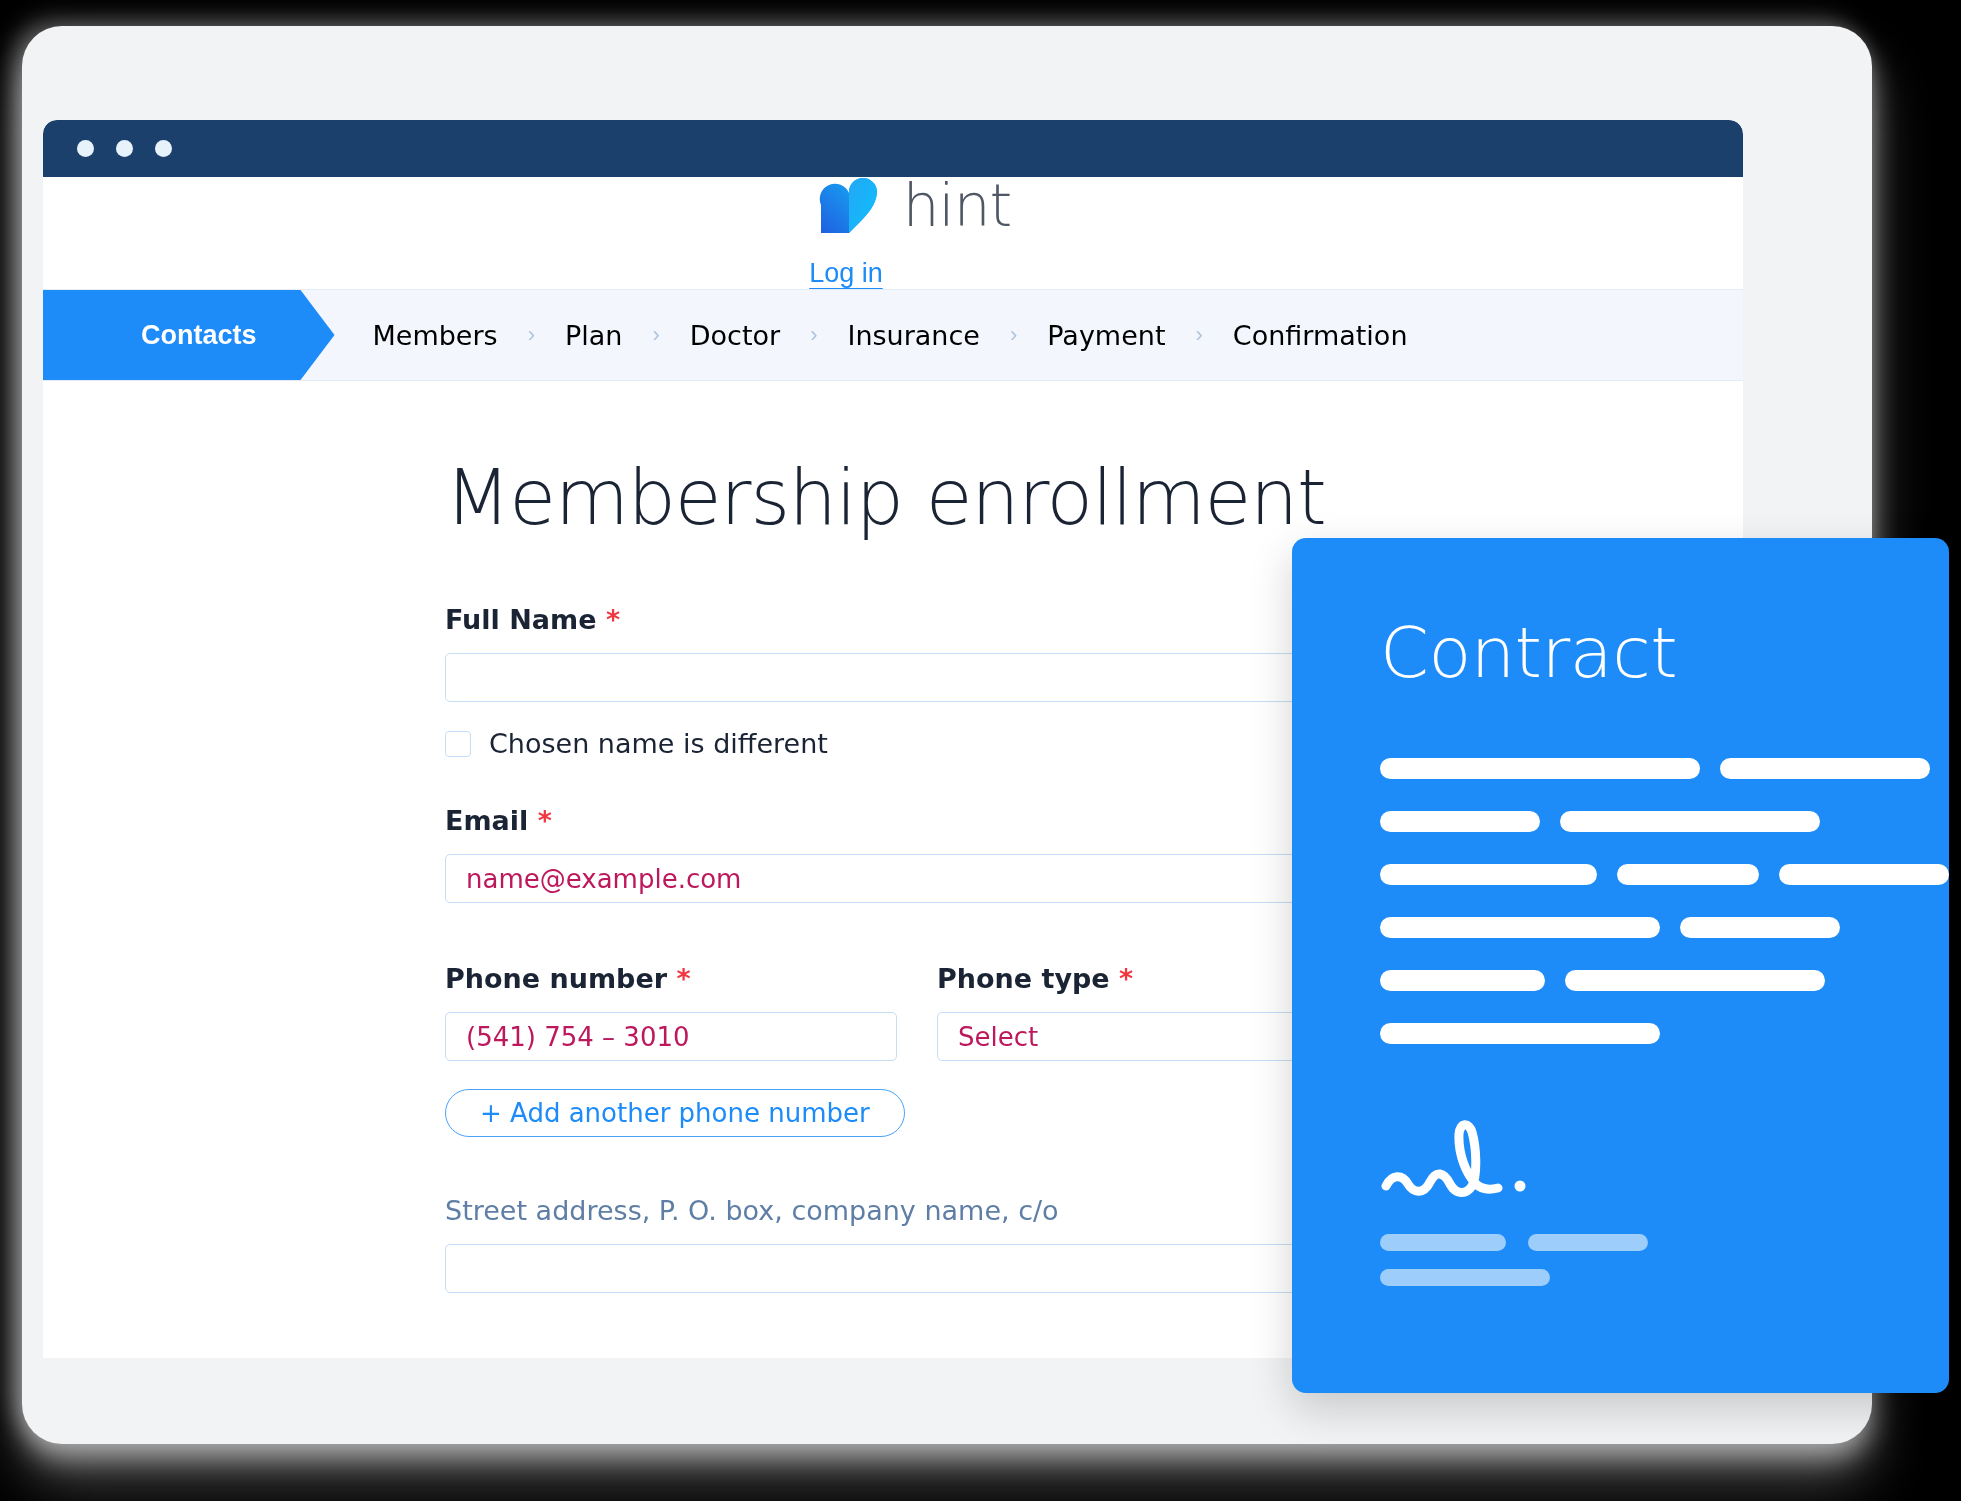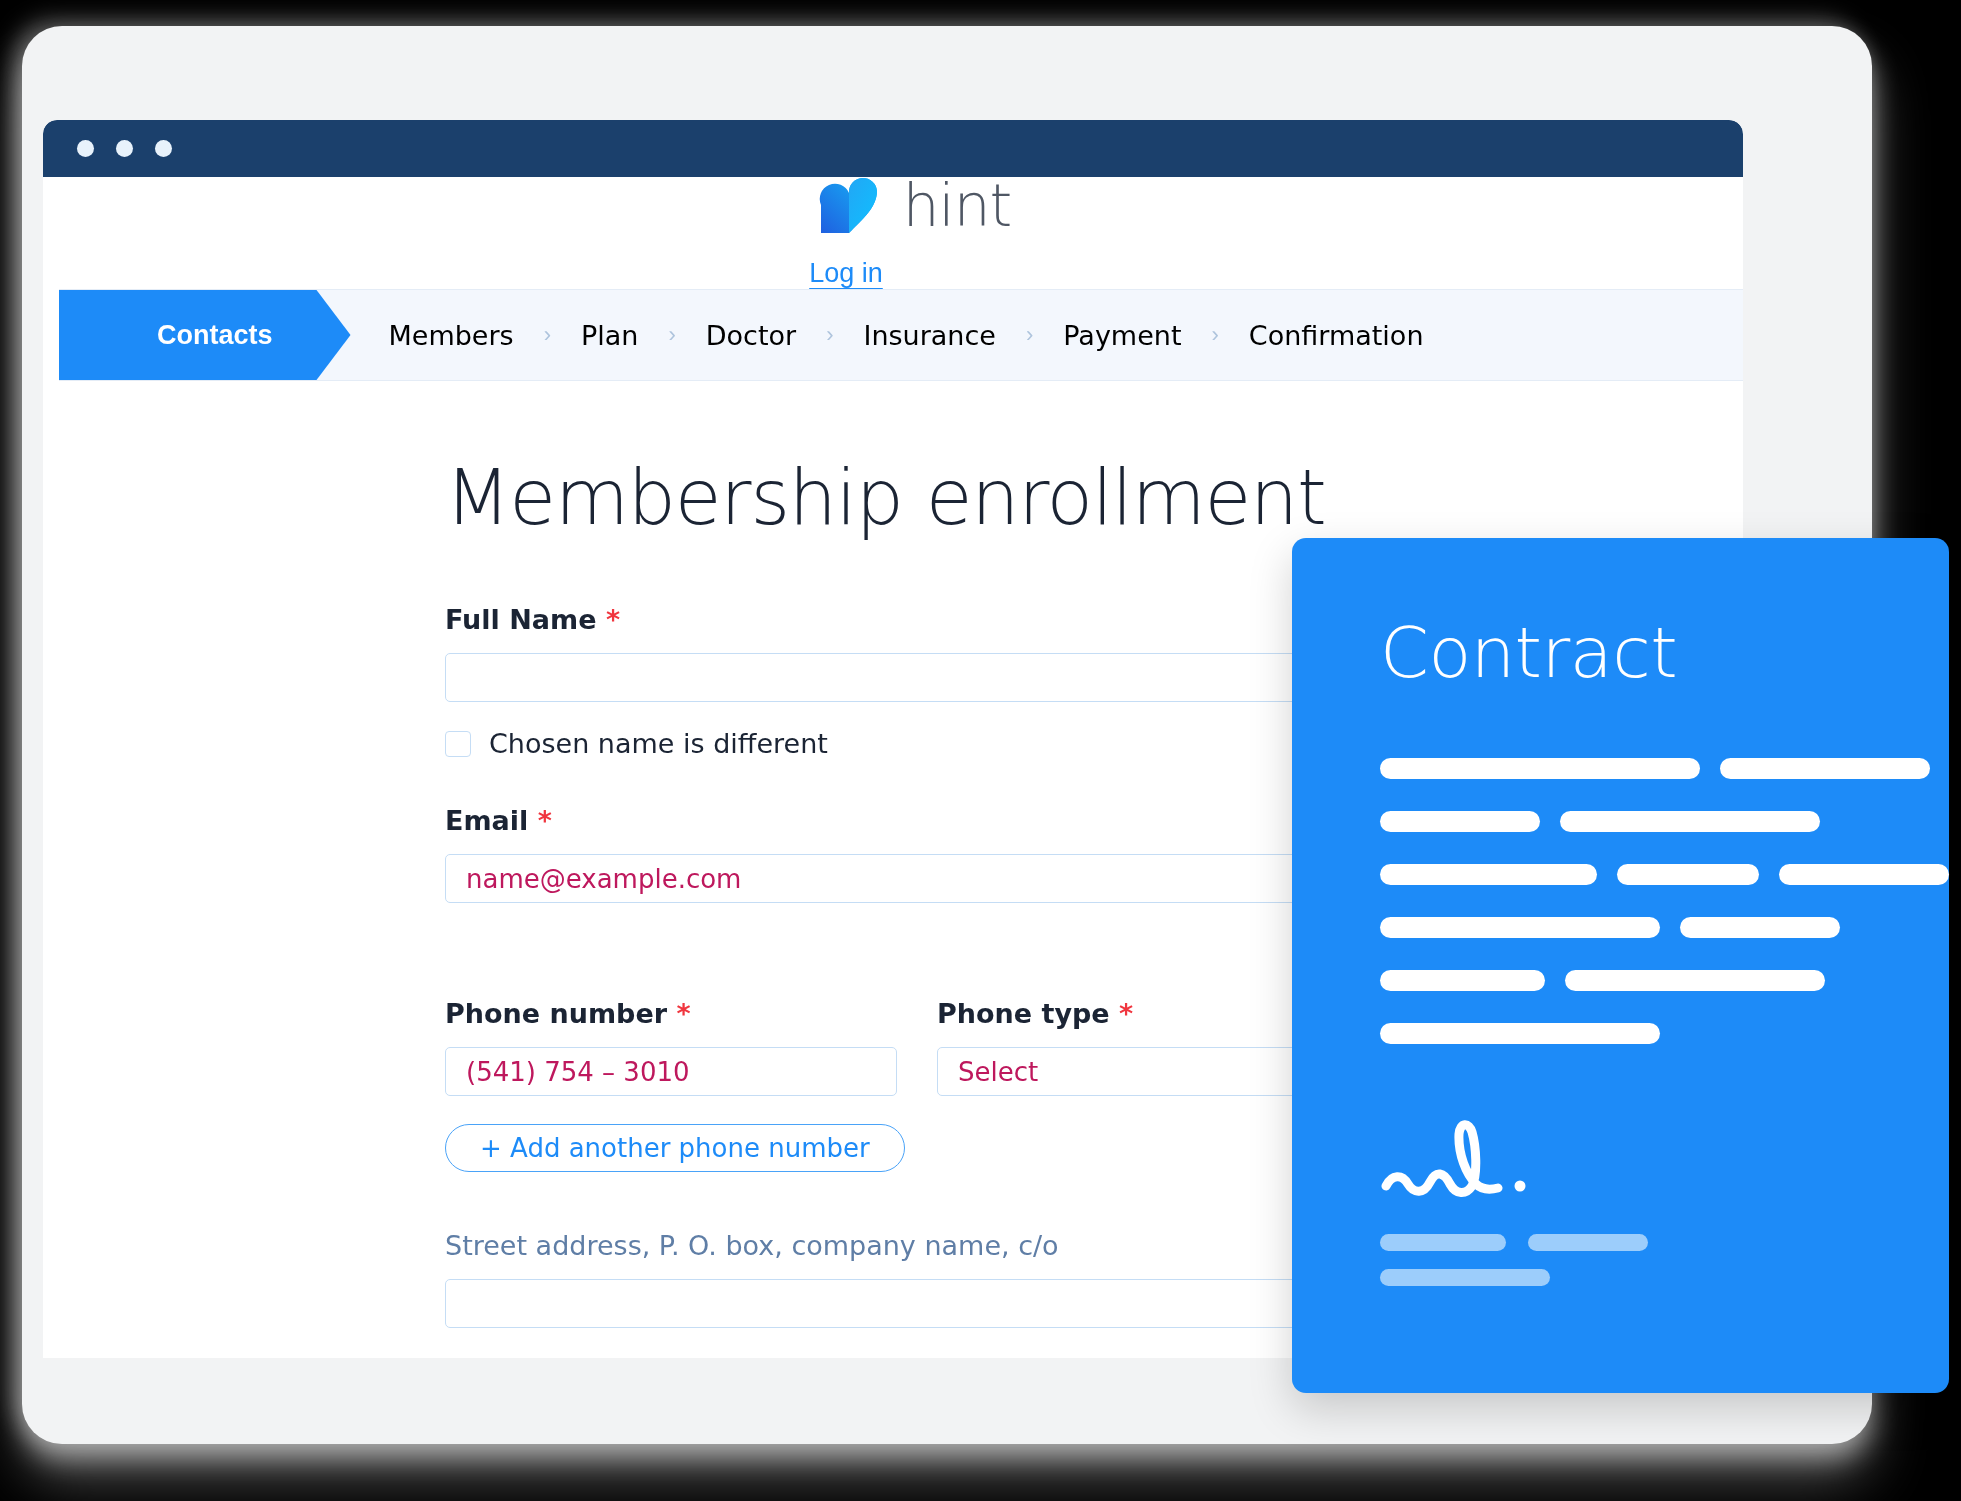--- a/index.html
+++ b/index.html
@@ -53,21 +53,21 @@
   }
   .login-link{
     font-size:27px; color:#1d8bf8; text-decoration:underline;
     text-underline-offset:6px; padding-right:136px; cursor:pointer;
   }
 
   
   .steps{
     height:92px; background:#f3f7fd;
     border-top:1px solid #e4ecf6; border-bottom:1px solid #e4ecf6;
-    display:flex; align-items:stretch; position:relative;margin-left:16px;
+    display:flex; align-items:stretch; position:relative;
   }
   .step-active{
     background:#1d8bf8; color:#ffffff;
     display:flex; align-items:center;
     padding:0 44px 0 98px;
     font-size:27px; font-weight:bold;
     clip-path:polygon(0 0, calc(100% - 34px) 0, 100% 50%, calc(100% - 34px) 100%, 0 100%);
     padding-right:78px;
   }
   .step-rest{ display:flex; align-items:center; padding-left:30px; }
@@ -97,21 +97,21 @@
     font-family:"DejaVu Sans", sans-serif;
   }
   .w-full{ width:856px; }
   .row-gap{ margin-bottom:26px; }
   .checkrow{ display:flex; align-items:center; gap:18px; margin:26px 0 46px; }
   .checkbox{
     width:26px; height:26px; border:1px solid #c5ddf5;
     border-radius:4px; background:#fff; cursor:pointer;
   }
   .checkrow span{ font-size:27px; color:#1b2434; font-family:"DejaVu Sans", sans-serif; }
-  .two-col{ display:flex; gap:40px;margin-top:35px; }
+  .two-col{ display:flex; gap:40px; }
   .col-phone{ width:452px; }
   .col-type{ width:364px; }
   .pill-btn{
     display:inline-flex; align-items:center; justify-content:center;
     height:48px; padding:0 34px; margin:28px 0 52px;
     border:1px solid #4aa3f8; border-radius:32px;
     color:#1d8bf8; font-size:26px; background:#fff; cursor:pointer;
     font-family:"DejaVu Sans", sans-serif;
   }
   .hint-text{

